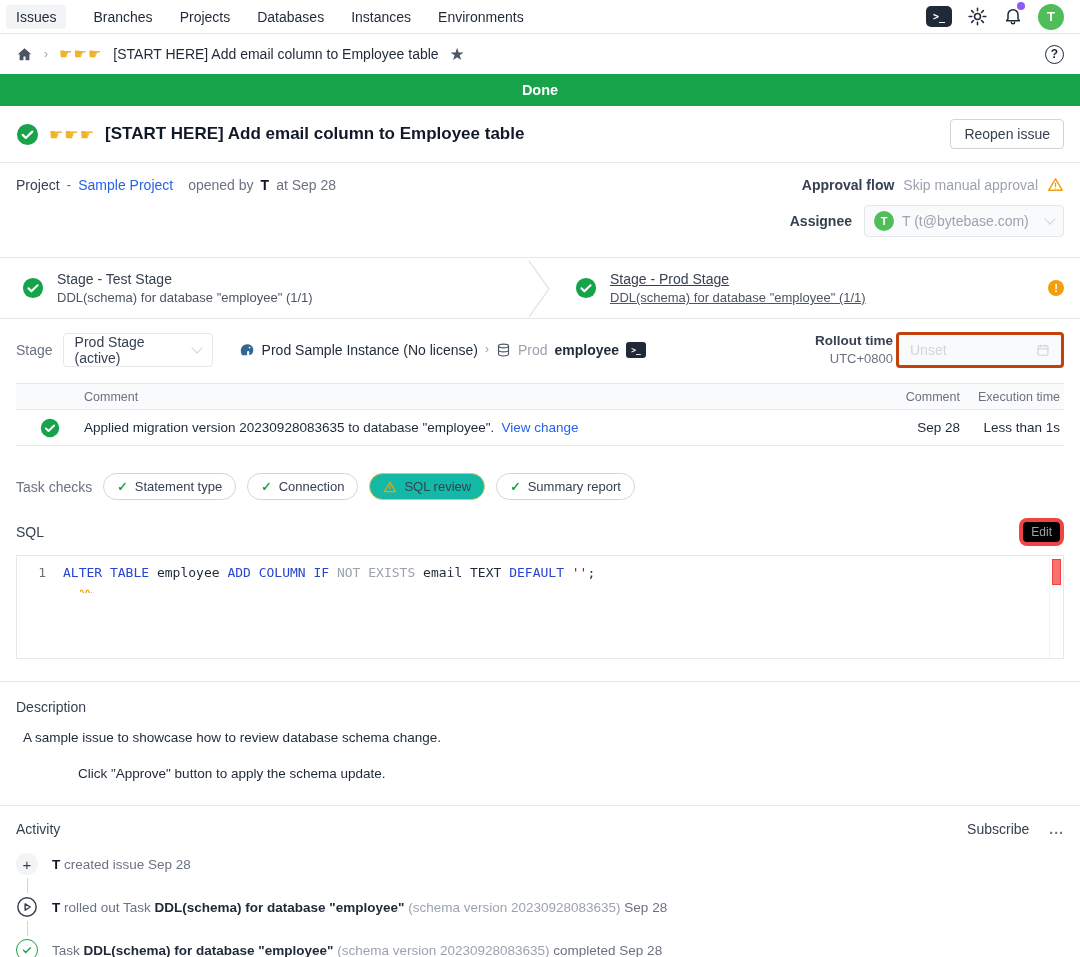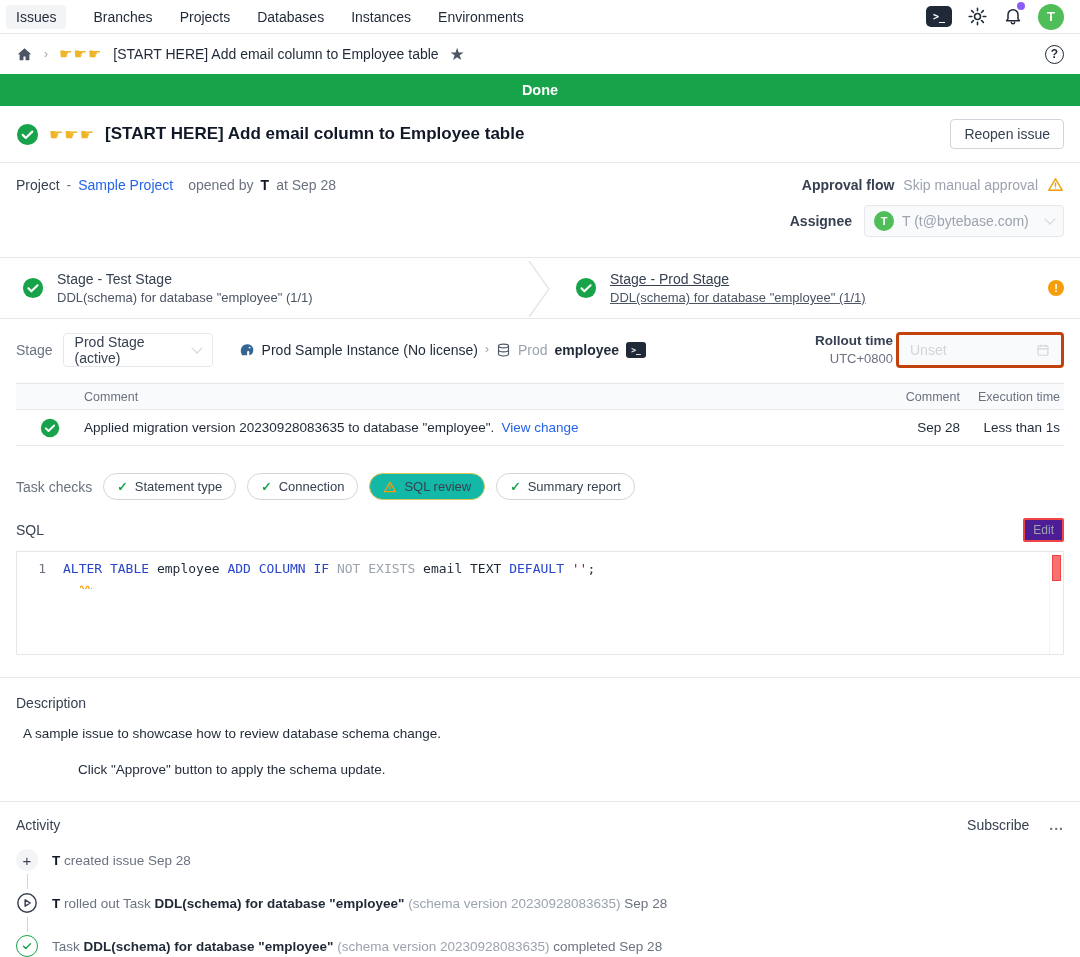--- a/index.html
+++ b/index.html
@@ -77,21 +77,21 @@
   .col-exec { width:104px; text-align:right; flex:0 0 104px; padding-right:4px; }
   
   .task-checks { display:flex; align-items:center; gap:11px; padding:27px 16px 6px; }
   .pill { display:flex; align-items:center; gap:7px; border:1px solid #d1d5db; border-radius:999px; height:27px; padding:0 13px; font-size:13px; color:#374151; background:#fff; cursor:pointer; }
   .pill.warn { background:#14b8a6; border-color:#ddc75a; }
   .checkmark { color:#16a34a; font-size:12.5px; font-weight:700; }
   
   .sql-section { padding:12px 16px 0; }
   .sql-header { display:flex; align-items:center; }
   .section-label { color:#374151; }
-  .btn-edit { margin-left:auto; border:2px solid #ef4444; color:#9ca3af; background:#4c1d95; font-size:12px; padding:3px 8px; border-radius:2px; font-family:inherit; cursor:pointer; }
+  .btn-edit { margin-left:auto; border:4px solid #ef4444; color:#9ca3af; background:#000000; font-size:12px; padding:3px 8px; border-radius:8px; font-family:inherit; cursor:pointer; }
   .editor { border:1px solid #e5e7eb; margin-top:9px; height:104px; position:relative; font-family:"DejaVu Sans Mono",monospace; font-size:13px; background:#fff; }
   .code-line { display:flex; padding-top:9px; }
   .gutter { width:46px; text-align:right; padding-right:17px; color:#6b7280; flex:0 0 46px; }
   .code { white-space:pre; color:#1f2937; }
   .kw { color:#2945cc; }
   .tok-gray { color:#9ca3af; }
   .str { color:#a31515; }
   .squiggle { position:absolute; left:63px; top:25px; }
   .ruler { position:absolute; top:0; right:0; bottom:0; width:14px; border-left:1px solid #f3f4f6; cursor:pointer; }
   .ruler-marker { position:absolute; top:3px; left:2px; width:9px; height:26px; background:#f87171; border:1px solid #ef4444; }

